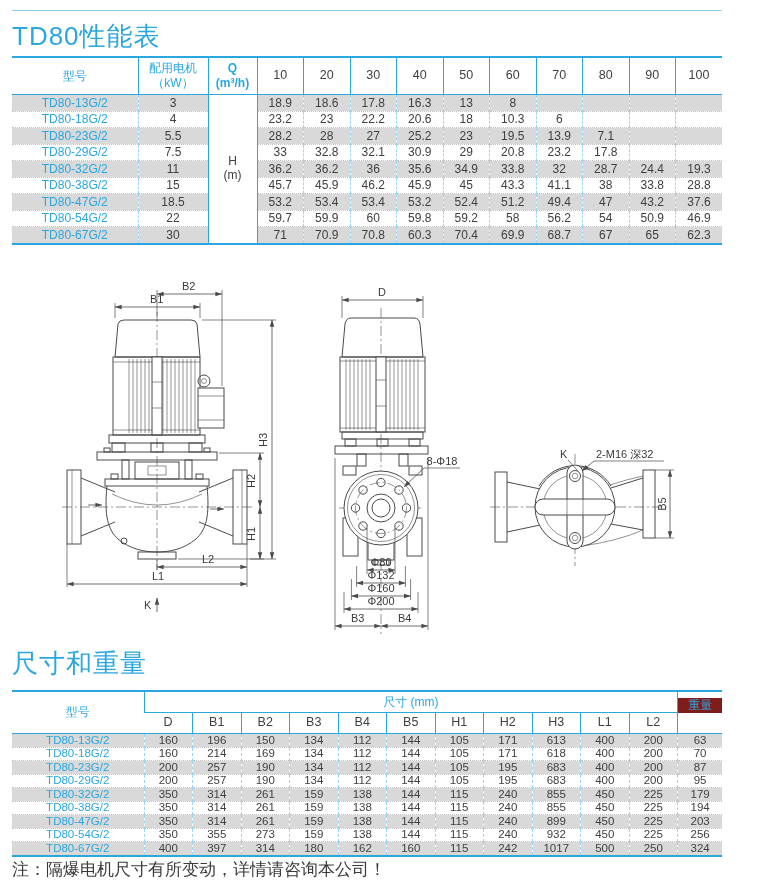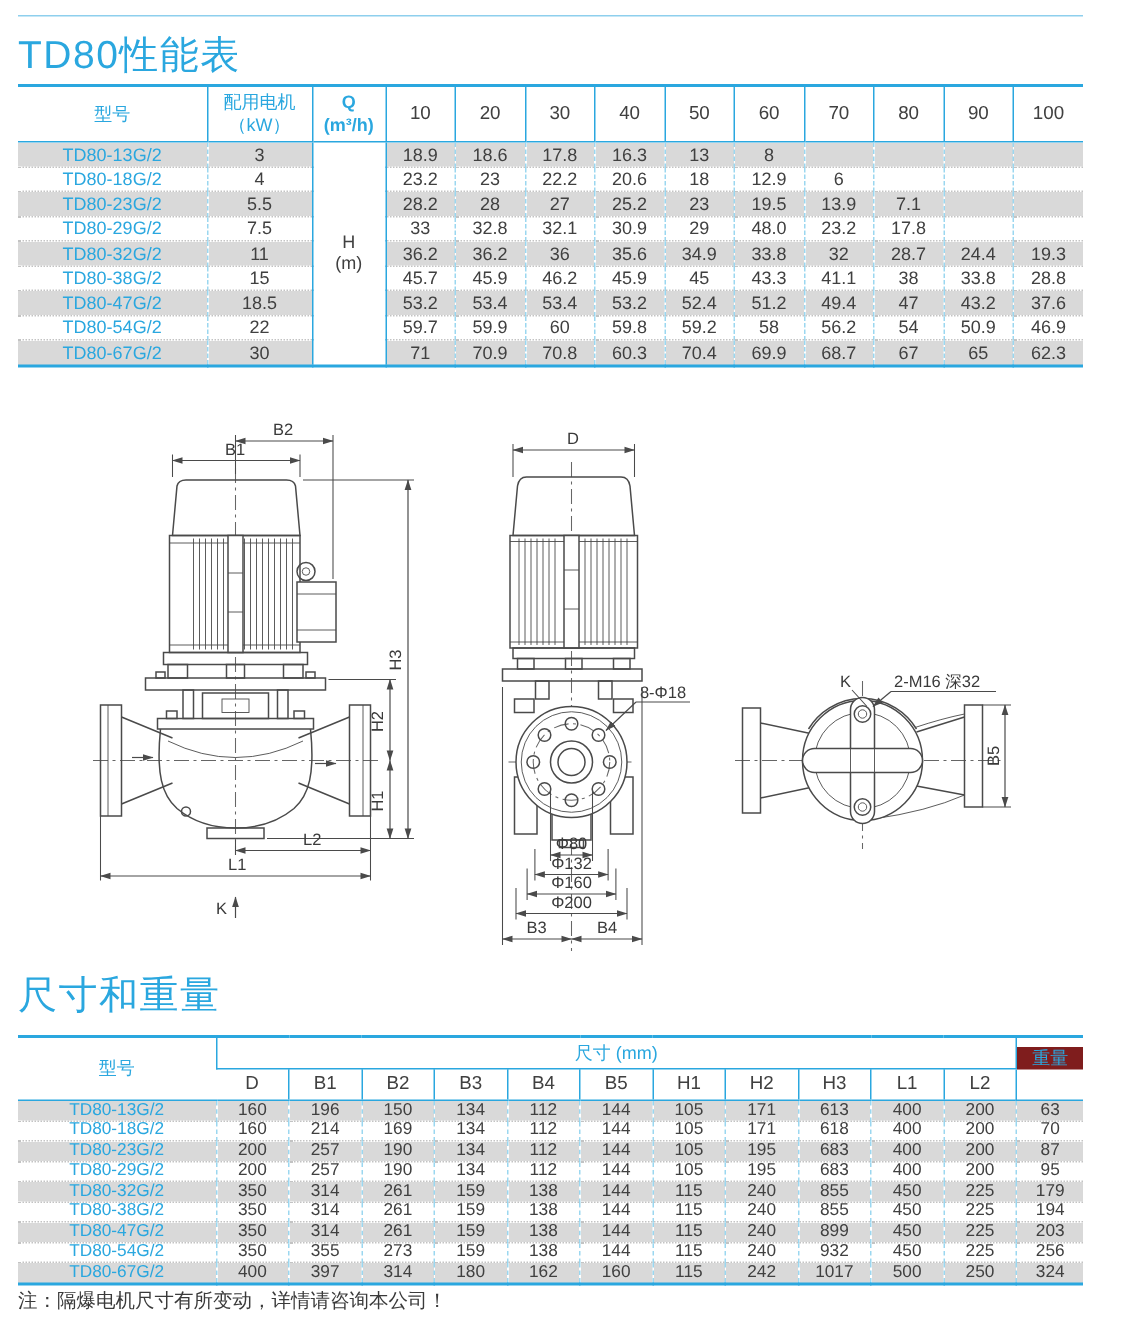--- a/index.html
+++ b/index.html
@@ -31,21 +31,21 @@
   tbody td:first-child{border-left:none;}
   tbody tr.g td{background:#d9d9d9;}
   tbody td.model{color:#2aa7df;}
   #perf tbody td{height:15.5px;font-size:12px;}
   #dims tbody td{height:12.5px;font-size:11.5px;}
   td.hcell, tbody tr.g td.hcell{background:#fff;border-left:1px solid #2aa7df;
            border-right:1px solid #2aa7df;color:#404040;font-size:12px;line-height:1.15;}
   .w1{display:block;background:#7f1d1d;}
   .w2{display:block;margin-left:43px;}
 
-  .note{position:absolute;left:12px;top:858px;font-size:13px;color:#3a3a3a;}
+  .note{position:absolute;left:12px;top:858px;font-size:17px;color:#3a3a3a;}
 
   #draw{position:absolute;left:12px;top:278px;}
   .pline{stroke:#4a4a4a;stroke-width:1;fill:none;}
   .pfill{stroke:#4a4a4a;stroke-width:1;fill:#fff;}
   .thin{stroke:#4a4a4a;stroke-width:.6;fill:none;}
   .cl{stroke:#666;stroke-width:.7;fill:none;stroke-dasharray:10 3 2 3;}
   .dim{stroke:#4a4a4a;stroke-width:.8;fill:none;}
   .ext{stroke:#4a4a4a;stroke-width:.7;fill:none;}
   .lbl{font:11px "Liberation Sans",sans-serif;fill:#3a3a3a;stroke:none;}
 </style>
@@ -107,21 +107,21 @@
           <td></td>
         </tr>
         <tr>
           <td class="model">TD80-18G/2</td>
           <td>4</td>
           <td>23.2</td>
           <td>23</td>
           <td>22.2</td>
           <td>20.6</td>
           <td>18</td>
-          <td>12.9</td>
+          <td>10.3</td>
           <td>6</td>
           <td></td>
           <td></td>
           <td></td>
         </tr>
         <tr class="g">
           <td class="model">TD80-23G/2</td>
           <td>5.5</td>
           <td>28.2</td>
           <td>28</td>
@@ -135,21 +135,21 @@
           <td></td>
         </tr>
         <tr>
           <td class="model">TD80-29G/2</td>
           <td>7.5</td>
           <td>33</td>
           <td>32.8</td>
           <td>32.1</td>
           <td>30.9</td>
           <td>29</td>
-          <td>48.0</td>
+          <td>20.8</td>
           <td>23.2</td>
           <td>17.8</td>
           <td></td>
           <td></td>
         </tr>
         <tr class="g">
           <td class="model">TD80-32G/2</td>
           <td>11</td>
           <td>36.2</td>
           <td>36.2</td>

